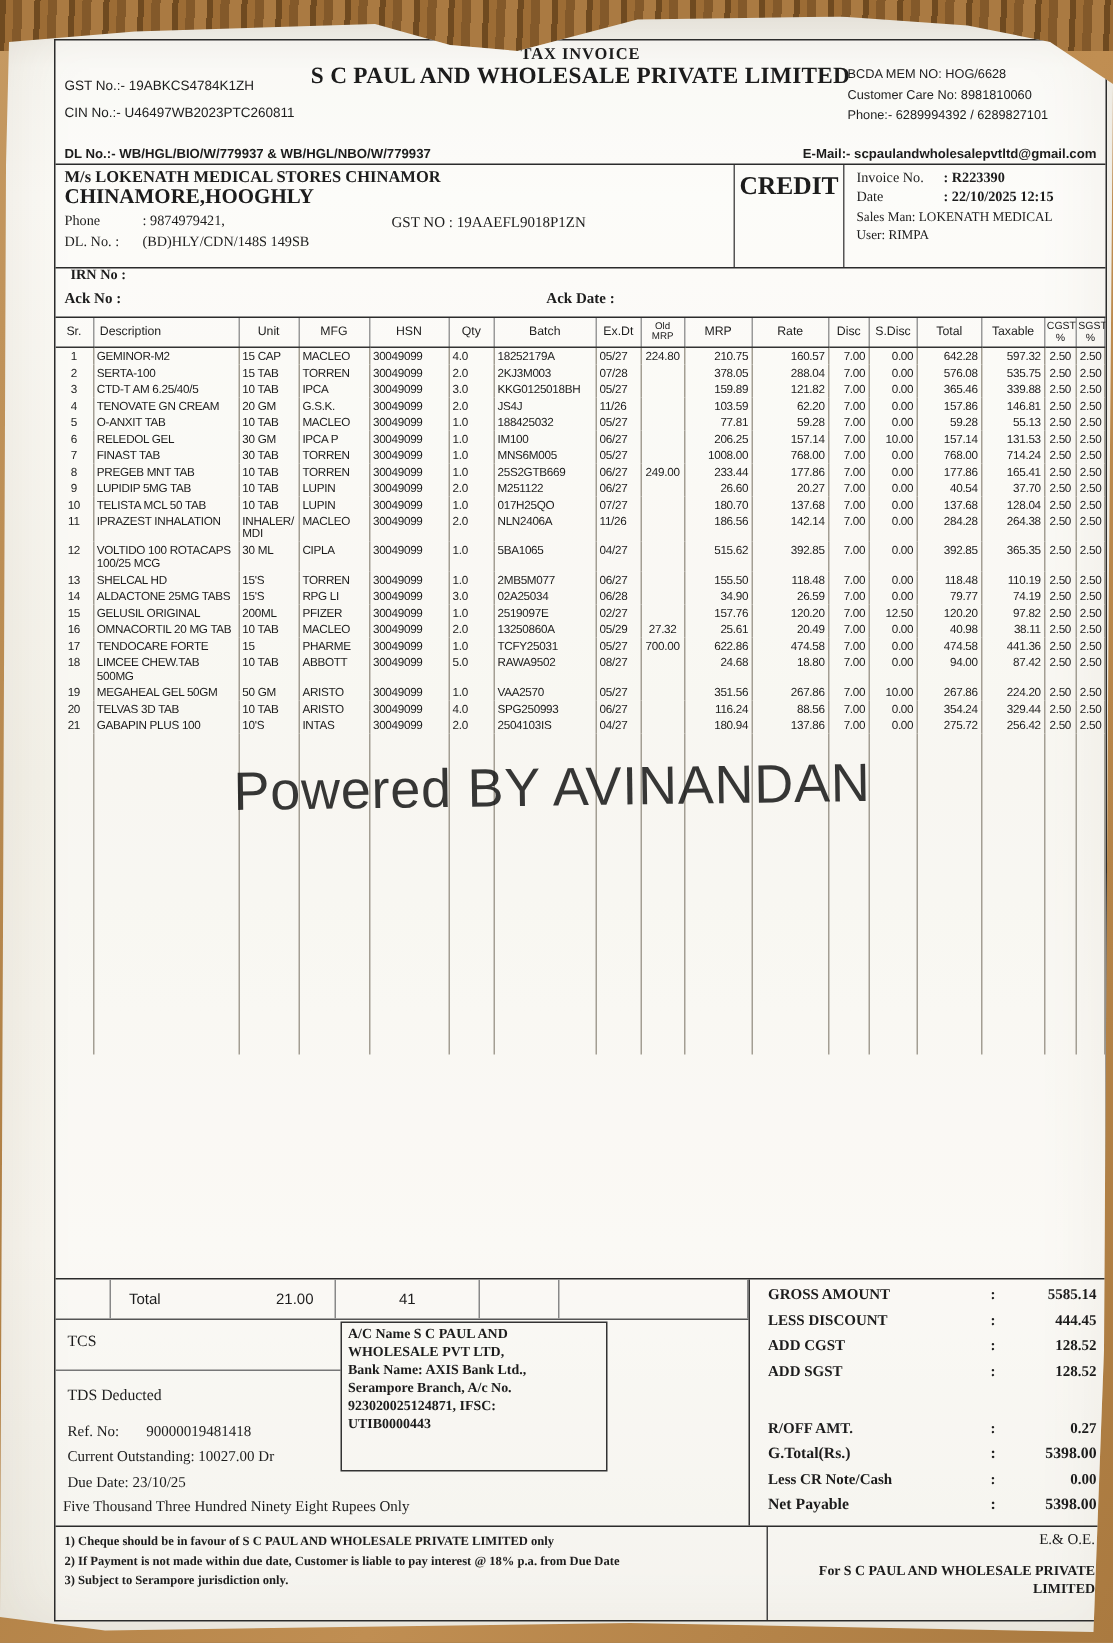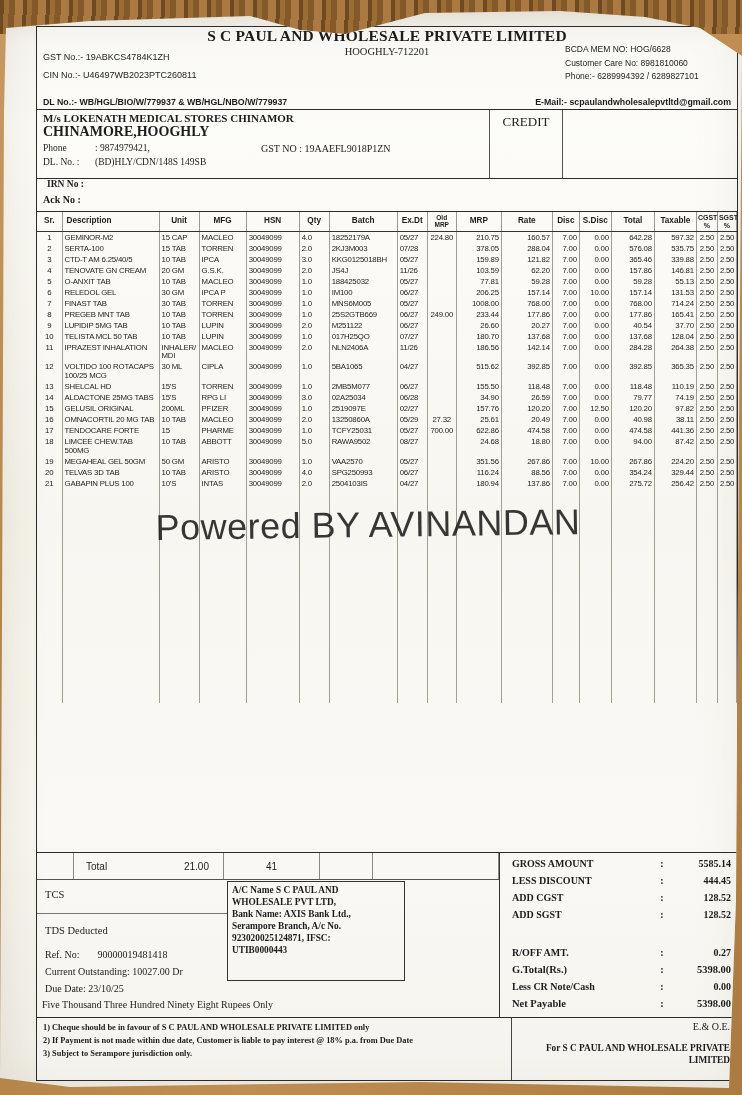--- a/index.html
+++ b/index.html
@@ -27,34 +27,34 @@
   
   .sec-cust{display:flex;height:68px;border-bottom:1.5px solid #2b2b2b;}
   .cl{flex:0 0 440px;padding:2px 6px;position:relative;}
   .cust-name{font-weight:bold;font-size:11px;}
   .cust-city{font-size:14px;font-weight:bold;}
   .cust-line{display:flex;font-size:9.5px;margin-top:3px;}
   .pl{width:52px;}
   .pv{width:120px;}
   .cgst{margin-left:46px;font-size:10px;}
   .credit{flex:0 0 72px;border-left:1px solid #555;border-right:1px solid #555;
-    text-align:center;font-weight:normal;font-size:13px;padding-top:4px;}
+    text-align:center;font-weight:bold;font-size:17px;padding-top:4px;}
   .cm{flex:1;padding:3px 4px 0 8px;font-size:9.5px;line-height:1.35;}
   .mrow{display:flex;}
   .mlab{width:58px;}
   .mval{font-weight:bold;}
   .msmall{font-size:8.8px;}
   
   .sec-irn{height:15px;padding-left:10px;font-weight:bold;font-size:9.5px;}
   .sec-ack{position:relative;height:17px;padding-left:6px;font-weight:bold;font-size:10px;}
   .ackdate{position:absolute;left:0;right:0;top:0;text-align:center;font-weight:bold;font-size:10px;}
   
   .table-wrap{height:640px;overflow:hidden;border-top:1.5px solid #2b2b2b;}
   table.items{width:100%;border-collapse:collapse;table-layout:fixed;font-family:"Liberation Sans",sans-serif;}
-  table.items th{font-size:8.2px;font-weight:bold;border-bottom:1.3px solid #333;border-right:1px solid #999;
+  table.items th{font-size:8.2px;font-weight:normal;border-bottom:1.3px solid #333;border-right:1px solid #999;
     height:19px;white-space:pre-line;line-height:1.05;text-align:center;vertical-align:middle;padding:0 1px;}
   table.items th.c1{text-align:left;padding-left:4px;}
   table.items th.c8{font-size:6.5px;}
   table.items th.c15,table.items th.c16{font-size:7px;}
   table.items td{font-size:7.8px;border-right:1px solid #a39e93;vertical-align:top;
     padding:2px 2px 0 2px;line-height:1.15;letter-spacing:-.2px;overflow:hidden;}
   td.c0{text-align:center;}
   td.c1{overflow-wrap:anywhere;}
   td.c6{word-break:break-all;}
   td.c8{font-size:5.8px;text-align:center;padding-top:4px;}
@@ -95,22 +95,22 @@
 </style>
 </head>
 <body>
 
 <div class="page">
   <div class="wood"></div>
   <div class="paper">
     <div class="invoice">
 
       <div class="sec-header">
+        <div class="ti">TAX INVOICE</div>
         <div class="co">S C PAUL AND WHOLESALE PRIVATE LIMITED</div>
-        <div class="addr">HOOGHLY-712201</div>
         <div class="hleft">
           <div>GST No.:- 19ABKCS4784K1ZH</div>
           <div>CIN No.:- U46497WB2023PTC260811</div>
         </div>
         <div class="hright">
           <div>BCDA MEM NO: HOG/6628</div>
           <div>Customer Care No: 8981810060</div>
           <div>Phone:- 6289994392 / 6289827101</div>
         </div>
         <div class="dlrow">
@@ -127,25 +127,38 @@
             <span class="pl">Phone</span>
             <span class="pv">: 9874979421,</span>
             <span class="cgst">GST NO : 19AAEFL9018P1ZN</span>
           </div>
           <div class="cust-line">
             <span class="pl">DL. No. :</span>
             <span>(BD)HLY/CDN/148S 149SB</span>
           </div>
         </div>
         <div class="credit">CREDIT</div>
+        <div class="cm">
+          <div class="mrow">
+            <span class="mlab">Invoice No.</span>
+            <span class="mval">: R223390</span>
+          </div>
+          <div class="mrow">
+            <span class="mlab">Date</span>
+            <span class="mval">: 22/10/2025  12:15</span>
+          </div>
+          <div class="msmall">Sales Man: LOKENATH MEDICAL</div>
+          <div class="msmall">User: RIMPA</div>
+        </div>
       </div>
 
       <div class="sec-irn">IRN No :</div>
       <div class="sec-ack">
         <span>Ack No :</span>
+        <div class="ackdate">Ack Date :</div>
       </div>
 
       <div class="table-wrap">
         <table class="items">
           <colgroup>
             <col style="width:25px">
               <col style="width:97px">
               <col style="width:40px">
               <col style="width:47px">
             <col style="width:53px">

